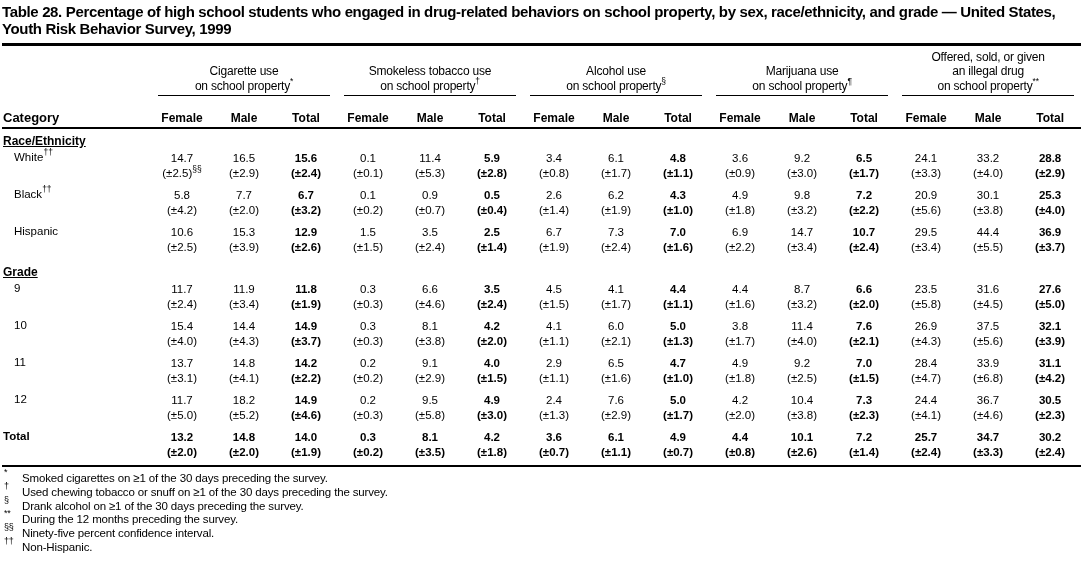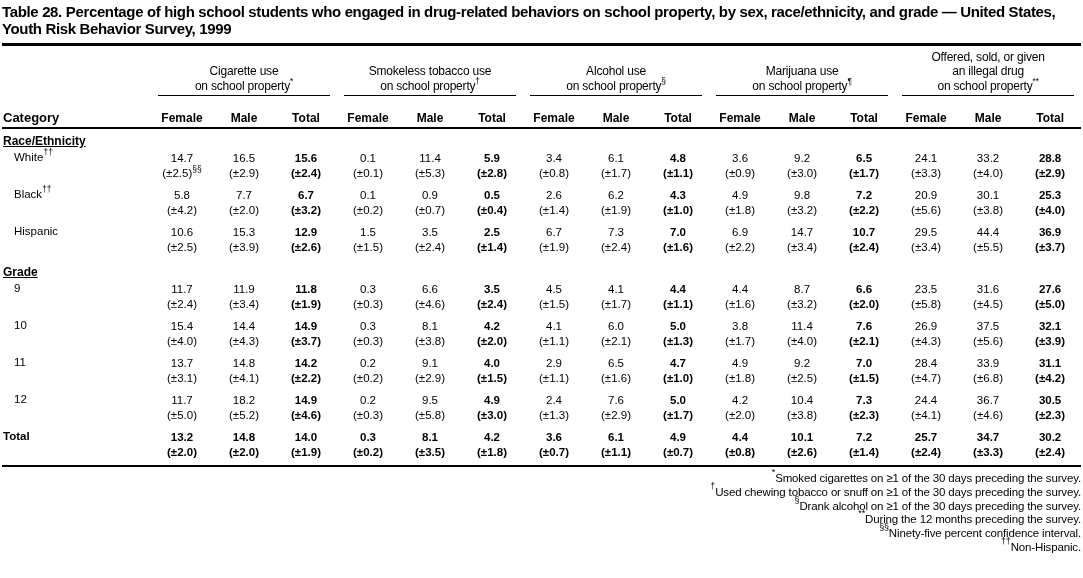--- a/index.html
+++ b/index.html
@@ -43,21 +43,21 @@
   td.cat { text-align:left; vertical-align:top; padding:2px 0 4px 1px; font-size:11.5px; }
   td.cat.indent { padding-left:12px; }
   td.num { text-align:center; vertical-align:top; padding:2px 0 4px 0; }
   .val, .ci { line-height:15.5px; }
   td.total-col .val, td.total-col .ci { font-weight:bold; }
   tr.bold-row td, tr.bold-row .val, tr.bold-row .ci { font-weight:bold; }
 
   sup { font-size:8.5px; line-height:0; position:relative; top:-1px; }
 
   .footnotes { margin-top:5px; padding-left:2px; }
-  .footnote { font-size:11.5px; line-height:13.8px; letter-spacing:-0.15px;text-align:right; }
+  .footnote { font-size:11.5px; line-height:13.8px; letter-spacing:-0.15px; }
   .footnote .fn-marker { display:inline-block; width:18px; font-size:9px; vertical-align:top; position:relative; top:0px; }
 </style>
 </head>
 <body>
 
 <div class="page">
 
   <div class="title">Table 28. Percentage of high school students who engaged in drug-related behaviors on school property, by sex, race/ethnicity, and grade — United States, Youth Risk Behavior Survey, 1999</div>
 
   <table class="data">

